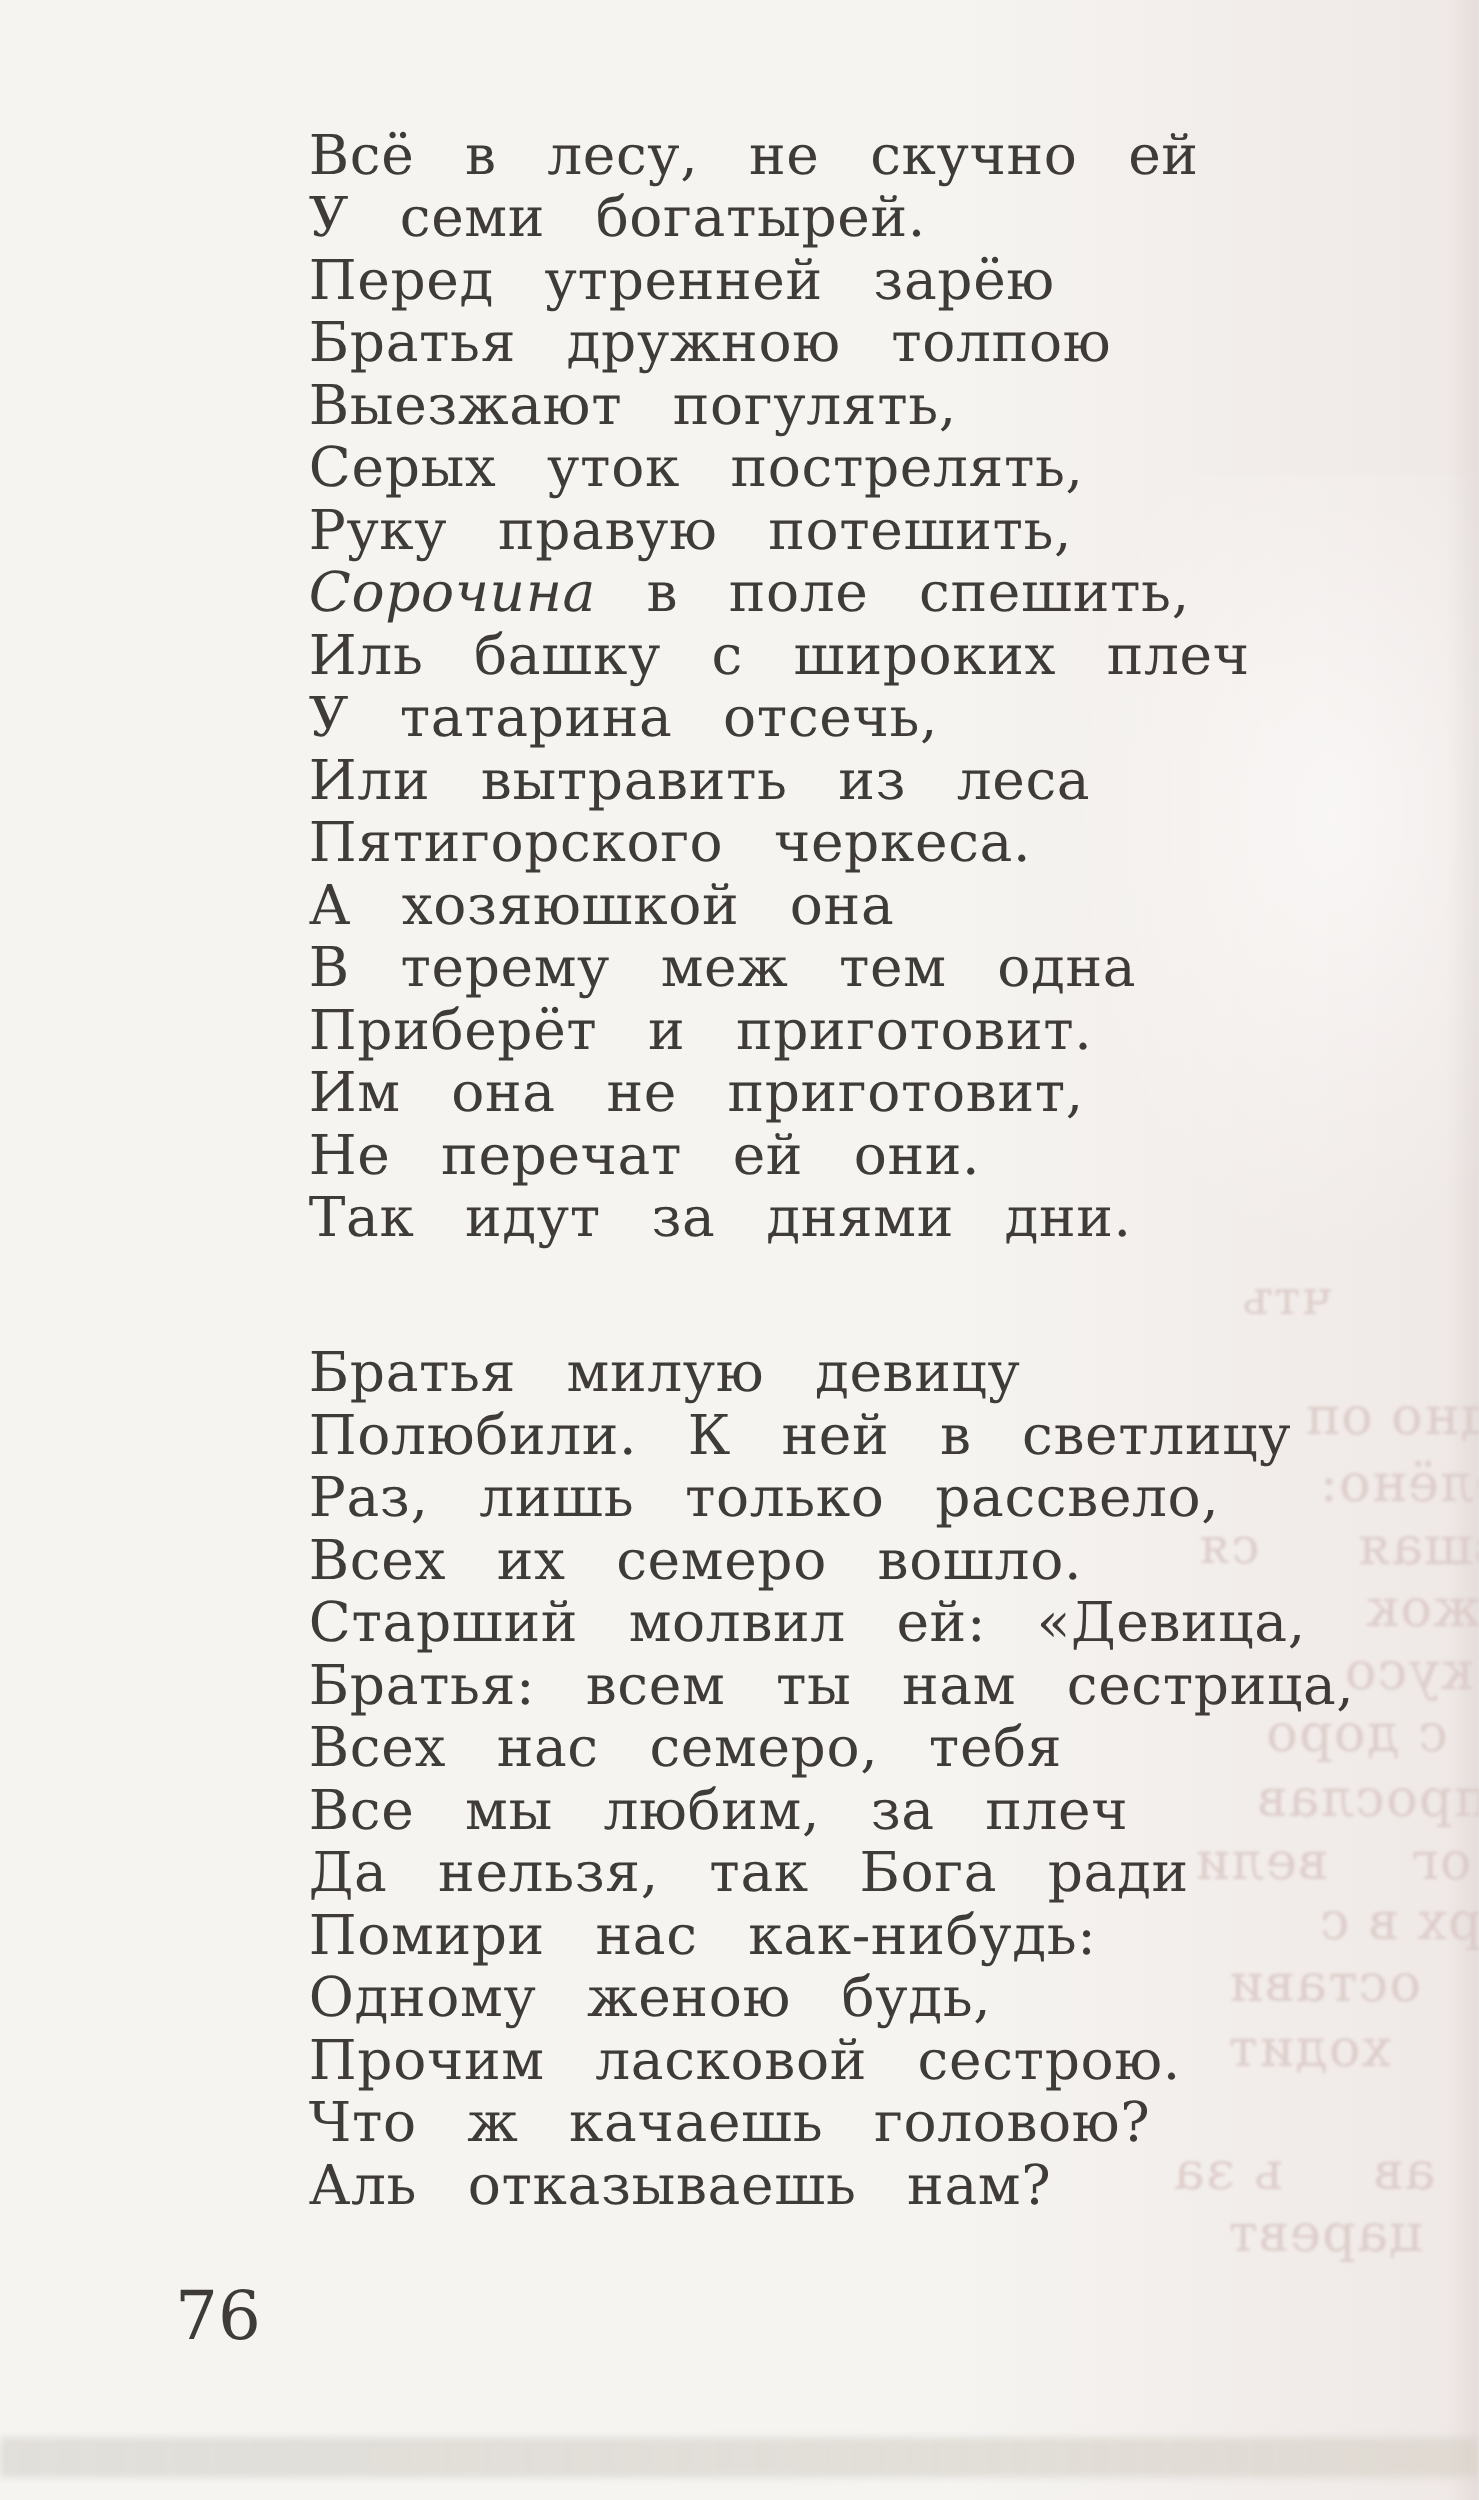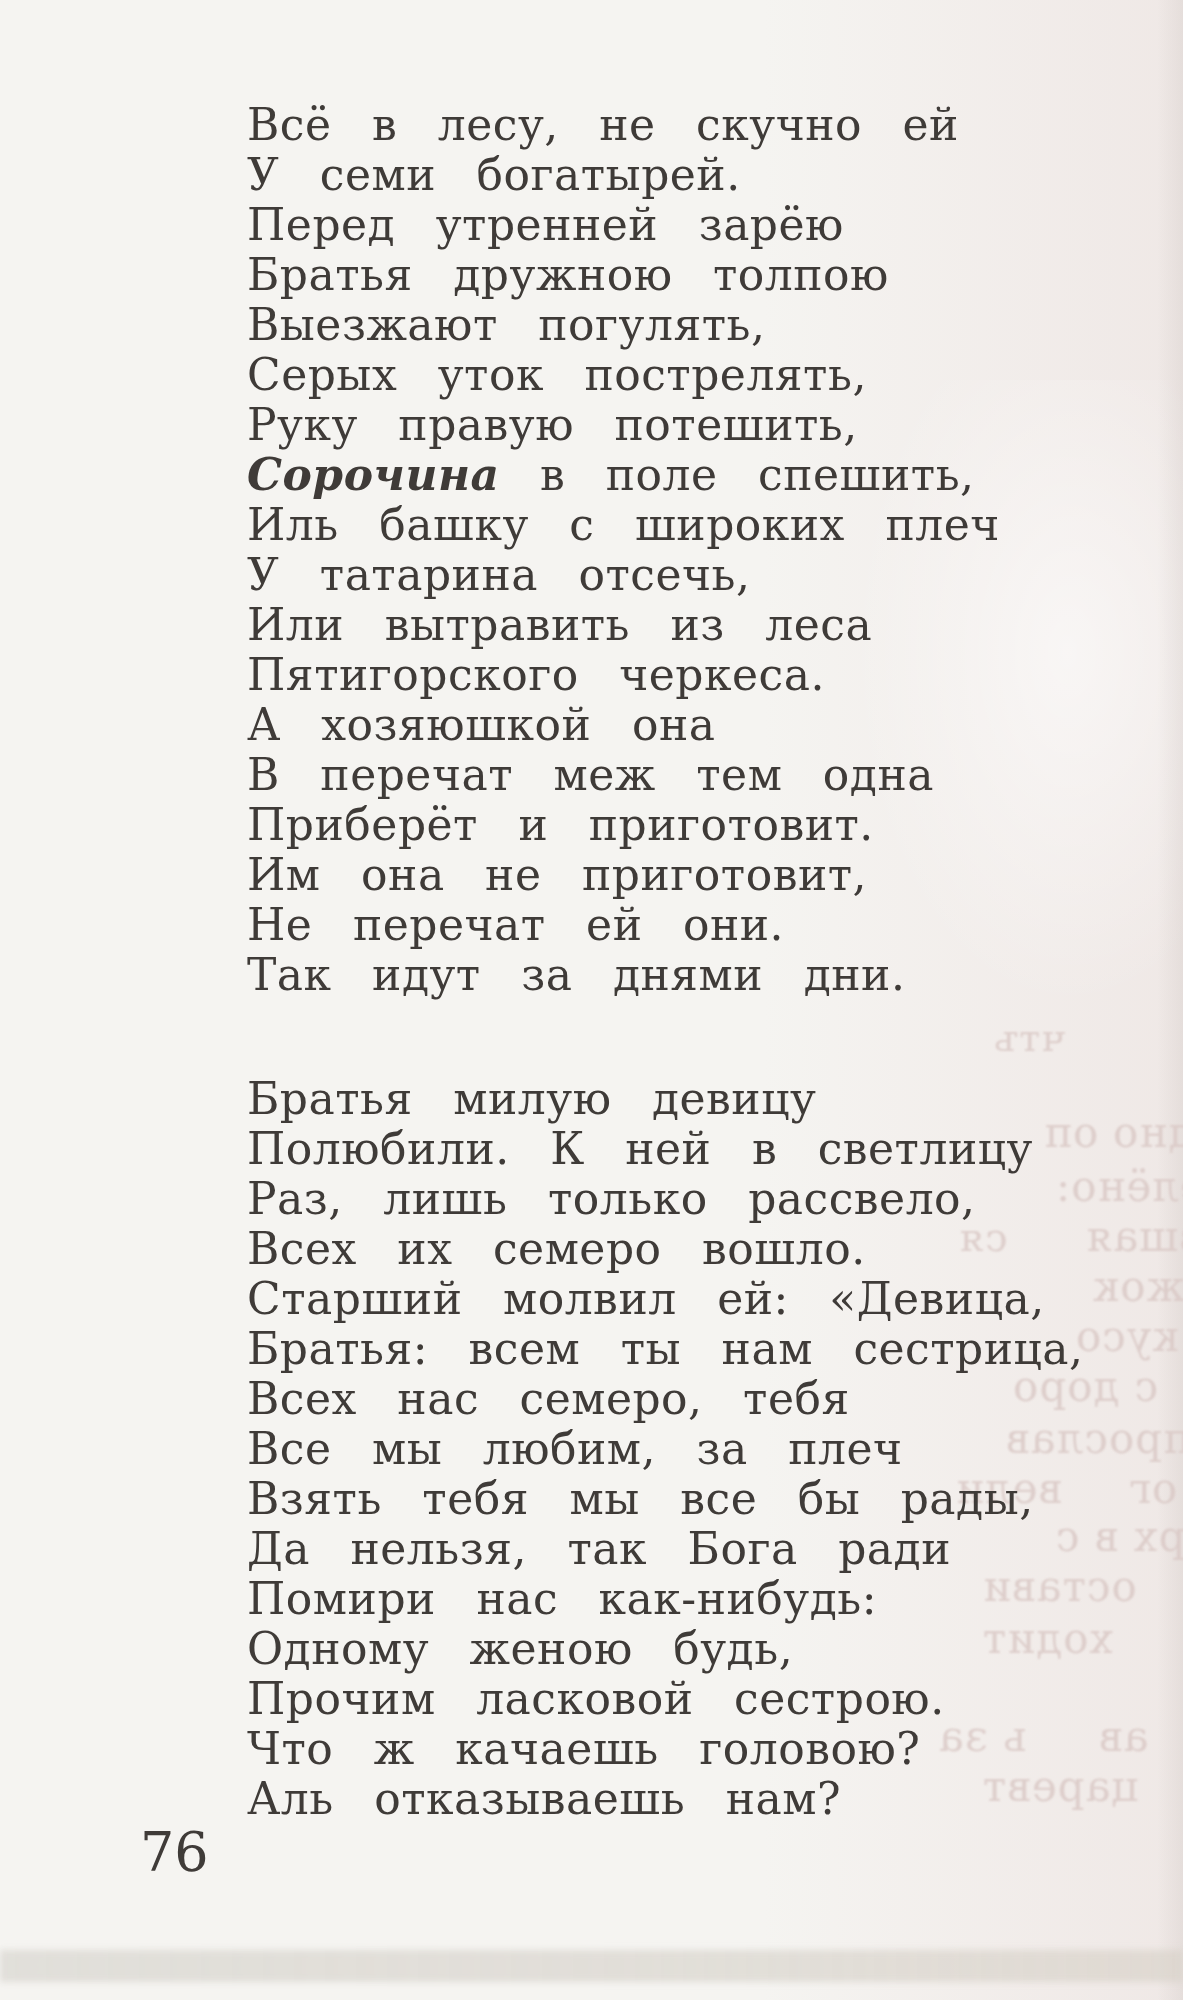--- a/index.html
+++ b/index.html
@@ -52,21 +52,21 @@
   .poem{
     position:absolute;left:247px;top:100px;
     color:var(--ink,#3f3b38);
     font-size:44px;line-height:50px;
     word-spacing:26px;letter-spacing:0.5px;
     white-space:nowrap;
   }
   .stanza{display:block;}
   .stanza + .stanza{margin-top:74px;}
   .line{height:50px;}
-  .it{font-style:italic;font-weight:bold;}
+  .it{font-style:italic;}
   .page-number{
     position:absolute;left:140px;top:1828px;
     color:var(--ink,#3f3b38);
     font-size:54px;line-height:50px;
   }
 </style>
 </head>
 <body>
 
 <div class="page" style="--ink: #3f3b38; --bleed: #dac9c6; background-color: rgb(245, 244, 241);">
@@ -105,36 +105,35 @@
         <div class="line"><span>Братья дружною толпою</span></div>
         <div class="line"><span>Выезжают погулять,</span></div>
         <div class="line"><span>Серых уток пострелять,</span></div>
         <div class="line"><span>Руку правую потешить,</span></div>
         <div class="line"><span class="it">Сорочина</span><span> в поле спешить,</span></div>
         <div class="line"><span>Иль башку с широких плеч</span></div>
         <div class="line"><span>У татарина отсечь,</span></div>
         <div class="line"><span>Или вытравить из леса</span></div>
         <div class="line"><span>Пятигорского черкеса.</span></div>
         <div class="line"><span>А хозяюшкой она</span></div>
-        <div class="line"><span>В перечат меж тем одна</span></div>
+        <div class="line"><span>В терему меж тем одна</span></div>
         <div class="line"><span>Приберёт и приготовит.</span></div>
         <div class="line"><span>Им она не приготовит,</span></div>
         <div class="line"><span>Не перечат ей они.</span></div>
         <div class="line"><span>Так идут за днями дни.</span></div>
       </div>
     <div class="stanza">
         <div class="line"><span>Братья милую девицу</span></div>
         <div class="line"><span>Полюбили. К ней в светлицу</span></div>
         <div class="line"><span>Раз, лишь только рассвело,</span></div>
         <div class="line"><span>Всех их семеро вошло.</span></div>
         <div class="line"><span>Старший молвил ей: «Девица,</span></div>
         <div class="line"><span>Братья: всем ты нам сестрица,</span></div>
         <div class="line"><span>Всех нас семеро, тебя</span></div>
         <div class="line"><span>Все мы любим, за плеч</span></div>
-        <div class="line"><span>Взять тебя мы все бы рады,</span></div>
         <div class="line"><span>Да нельзя, так Бога ради</span></div>
         <div class="line"><span>Помири нас как-нибудь:</span></div>
         <div class="line"><span>Одному женою будь,</span></div>
         <div class="line"><span>Прочим ласковой сестрою.</span></div>
         <div class="line"><span>Что ж качаешь головою?</span></div>
         <div class="line"><span>Аль отказываешь нам?</span></div>
       </div>
   </div>
 
   <div class="page-number">76</div>

